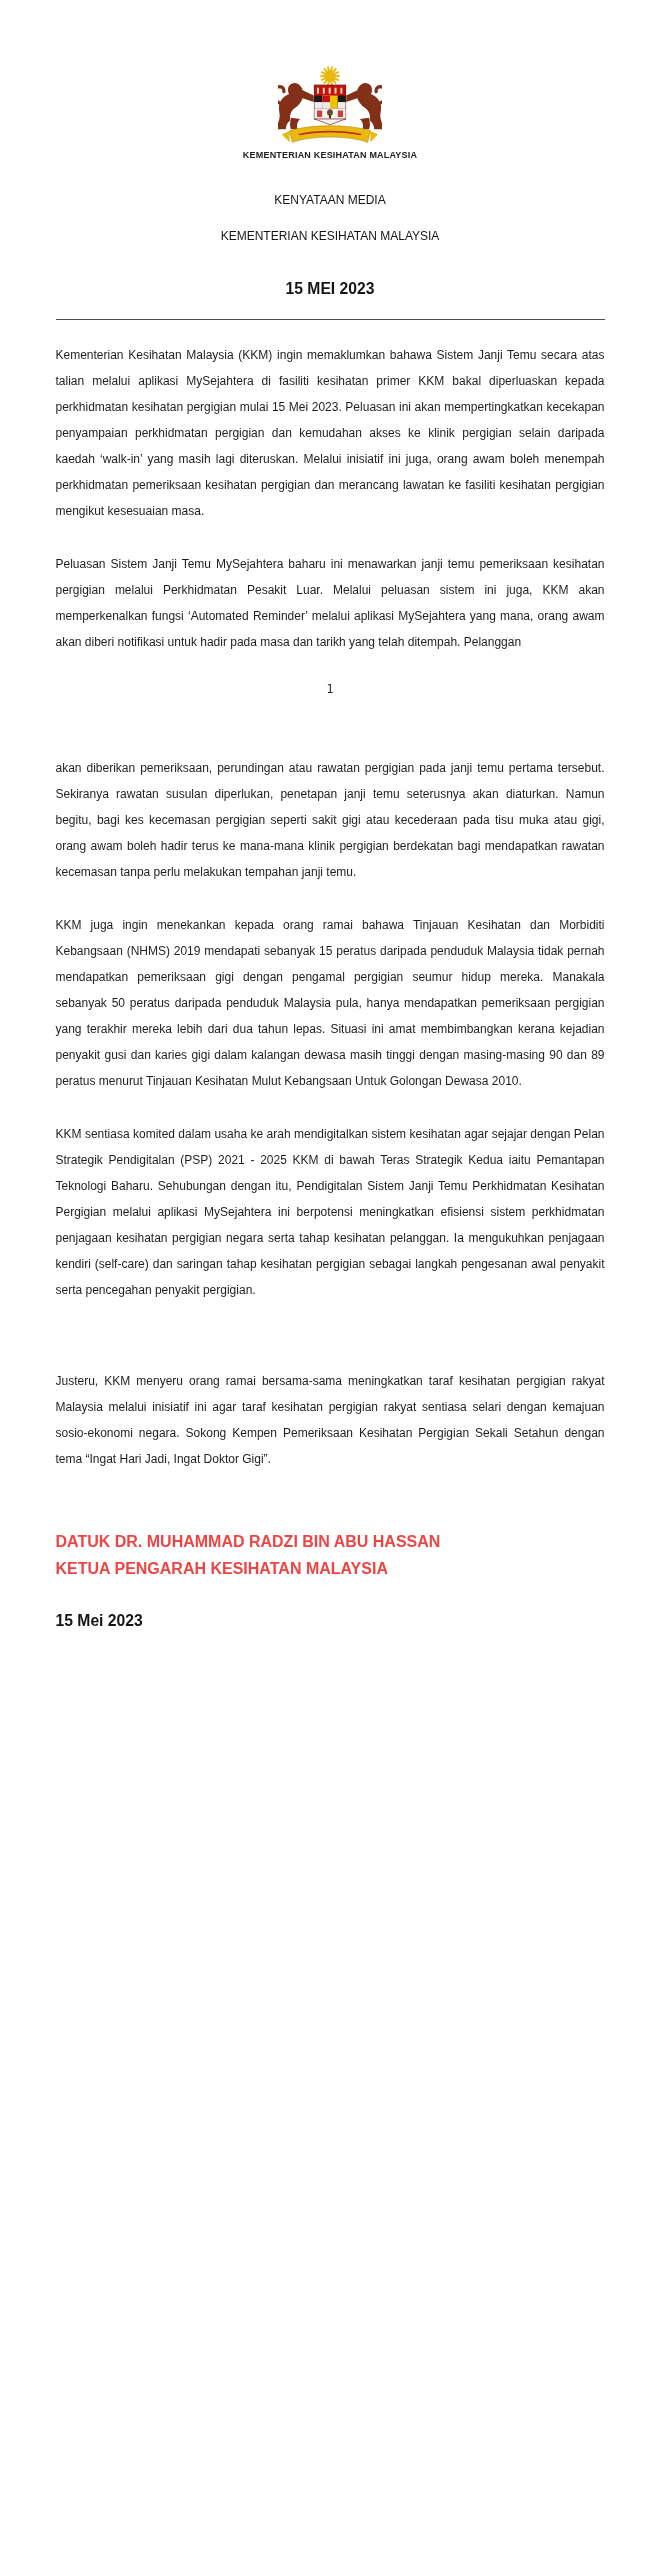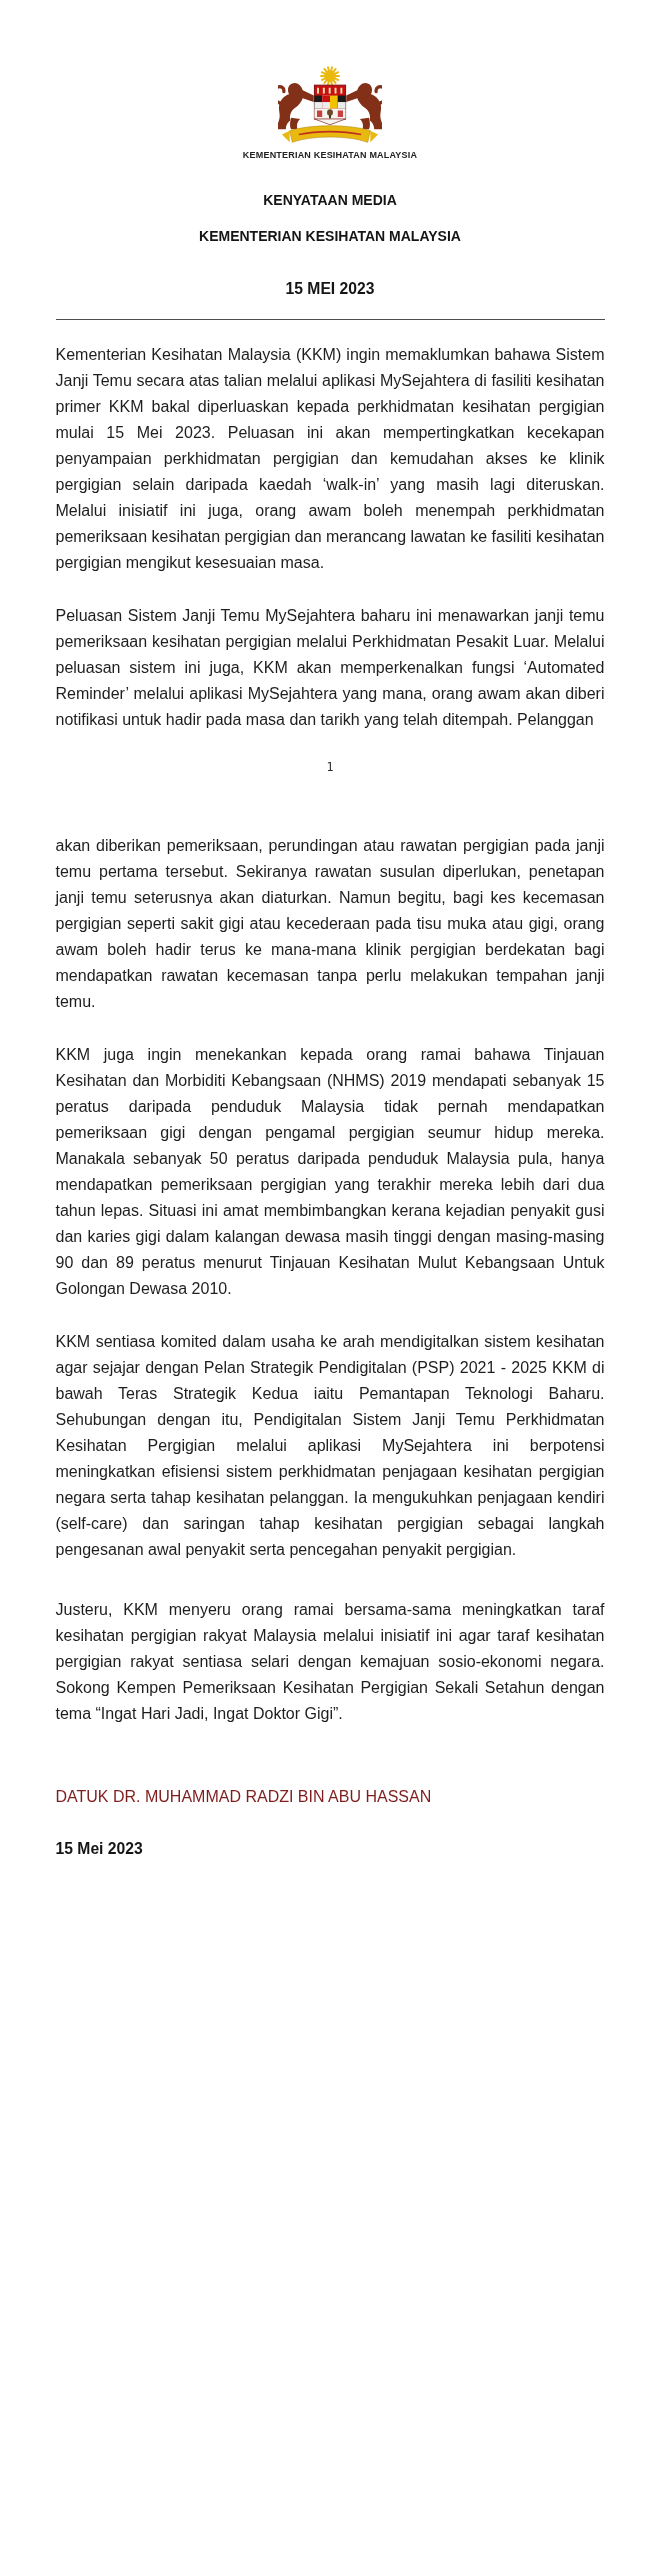--- a/index.html
+++ b/index.html
@@ -18,59 +18,59 @@
   .coat { display: inline-block; vertical-align: top; }
   .masthead-title {
     margin-top: 5px;
     font-size: 9px;
     font-weight: 700;
     letter-spacing: 0.2px;
     color: #222;
   }
   .doc-head { text-align: center; color: #151515; }
   .h-line {
-    font-size: 14px;
-    font-weight: 700;
+    font-size: 12px;
+    font-weight: 400;
     line-height: 36px;
   }
   .h-top { margin-top: 21.5px; }
   .h-group { margin-top: 22px; }
   .h-date {
     margin-top: 19px;
     font-size: 15.7px;
     font-weight: 700;
     line-height: 26.4px;
   }
   .divider {
     margin: 17.3px 53px 0 53px;
     border-top: 1.7px solid var(--divider, #4d4d4d);
     height: 0;
   }
   .body-col { margin: 0 53px; padding-top: 22px; }
   .para {
     margin: 0 0 27px 0;
-    font-size: 16px;
+    font-size: 12px;
     line-height: 26px;
     text-align: justify;
     color: var(--text, #1e1e1e);
   }
-  .gap-before { margin-top: 34px; }
+  .gap-before { margin-top: 65px; }
   .page-number {
     text-align: center;
     font-size: 11.6px;
     font-family: "DejaVu Sans Mono", monospace;
     color: #2a2a2a;
     margin: 5px 0 59px 0;
   }
   .signature { margin-top: 56px; }
   .sig-line {
     font-size: 16px;
-    font-weight: 400;
+    font-weight: 700;
     line-height: 27px;
-    color: #7f1d1d;
+    color: #ef4444;
   }
   .sig-date {
     margin-top: 25.6px;
     font-size: 15.7px;
     font-weight: 700;
     line-height: 25px;
     color: #151515;
   }
 </style>
 </head>
@@ -145,18 +145,19 @@
 
     <div class="page-number">1</div>
 
     <p class="para">akan diberikan pemeriksaan, perundingan atau rawatan pergigian pada janji temu pertama tersebut. Sekiranya rawatan susulan diperlukan, penetapan janji temu seterusnya akan diaturkan. Namun begitu, bagi kes kecemasan pergigian seperti sakit gigi atau kecederaan pada tisu muka atau gigi, orang awam boleh hadir terus ke mana-mana klinik pergigian berdekatan bagi mendapatkan rawatan kecemasan tanpa perlu melakukan tempahan janji temu.</p>
     <p class="para">KKM juga ingin menekankan kepada orang ramai bahawa Tinjauan Kesihatan dan Morbiditi Kebangsaan (NHMS) 2019 mendapati sebanyak 15 peratus daripada penduduk Malaysia tidak pernah mendapatkan pemeriksaan gigi dengan pengamal pergigian seumur hidup mereka. Manakala sebanyak 50 peratus daripada penduduk Malaysia pula, hanya mendapatkan pemeriksaan pergigian yang terakhir mereka lebih dari dua tahun lepas. Situasi ini amat membimbangkan kerana kejadian penyakit gusi dan karies gigi dalam kalangan dewasa masih tinggi dengan masing-masing 90 dan 89 peratus menurut Tinjauan Kesihatan Mulut Kebangsaan Untuk Golongan Dewasa 2010.</p>
     <p class="para">KKM sentiasa komited dalam usaha ke arah mendigitalkan sistem kesihatan agar sejajar dengan Pelan Strategik Pendigitalan (PSP) 2021 - 2025 KKM di bawah Teras Strategik Kedua iaitu Pemantapan Teknologi Baharu. Sehubungan dengan itu, Pendigitalan Sistem Janji Temu Perkhidmatan Kesihatan Pergigian melalui aplikasi MySejahtera ini berpotensi meningkatkan efisiensi sistem perkhidmatan penjagaan kesihatan pergigian negara serta tahap kesihatan pelanggan. Ia mengukuhkan penjagaan kendiri (self-care) dan saringan tahap kesihatan pergigian sebagai langkah pengesanan awal penyakit serta pencegahan penyakit pergigian.</p>
     <p class="para gap-before">Justeru, KKM menyeru orang ramai bersama-sama meningkatkan taraf kesihatan pergigian rakyat Malaysia melalui inisiatif ini agar taraf kesihatan pergigian rakyat sentiasa selari dengan kemajuan sosio-ekonomi negara. Sokong Kempen Pemeriksaan Kesihatan Pergigian Sekali Setahun dengan tema “Ingat Hari Jadi, Ingat Doktor Gigi”.</p>
 
     <div class="signature">
       <div class="sig-line">DATUK DR. MUHAMMAD RADZI BIN ABU HASSAN</div>
+      <div class="sig-line">KETUA PENGARAH KESIHATAN MALAYSIA</div>
       <div class="sig-date">15 Mei 2023</div>
     </div>
   </div>
 
 </div>
 
 
 </body></html>

